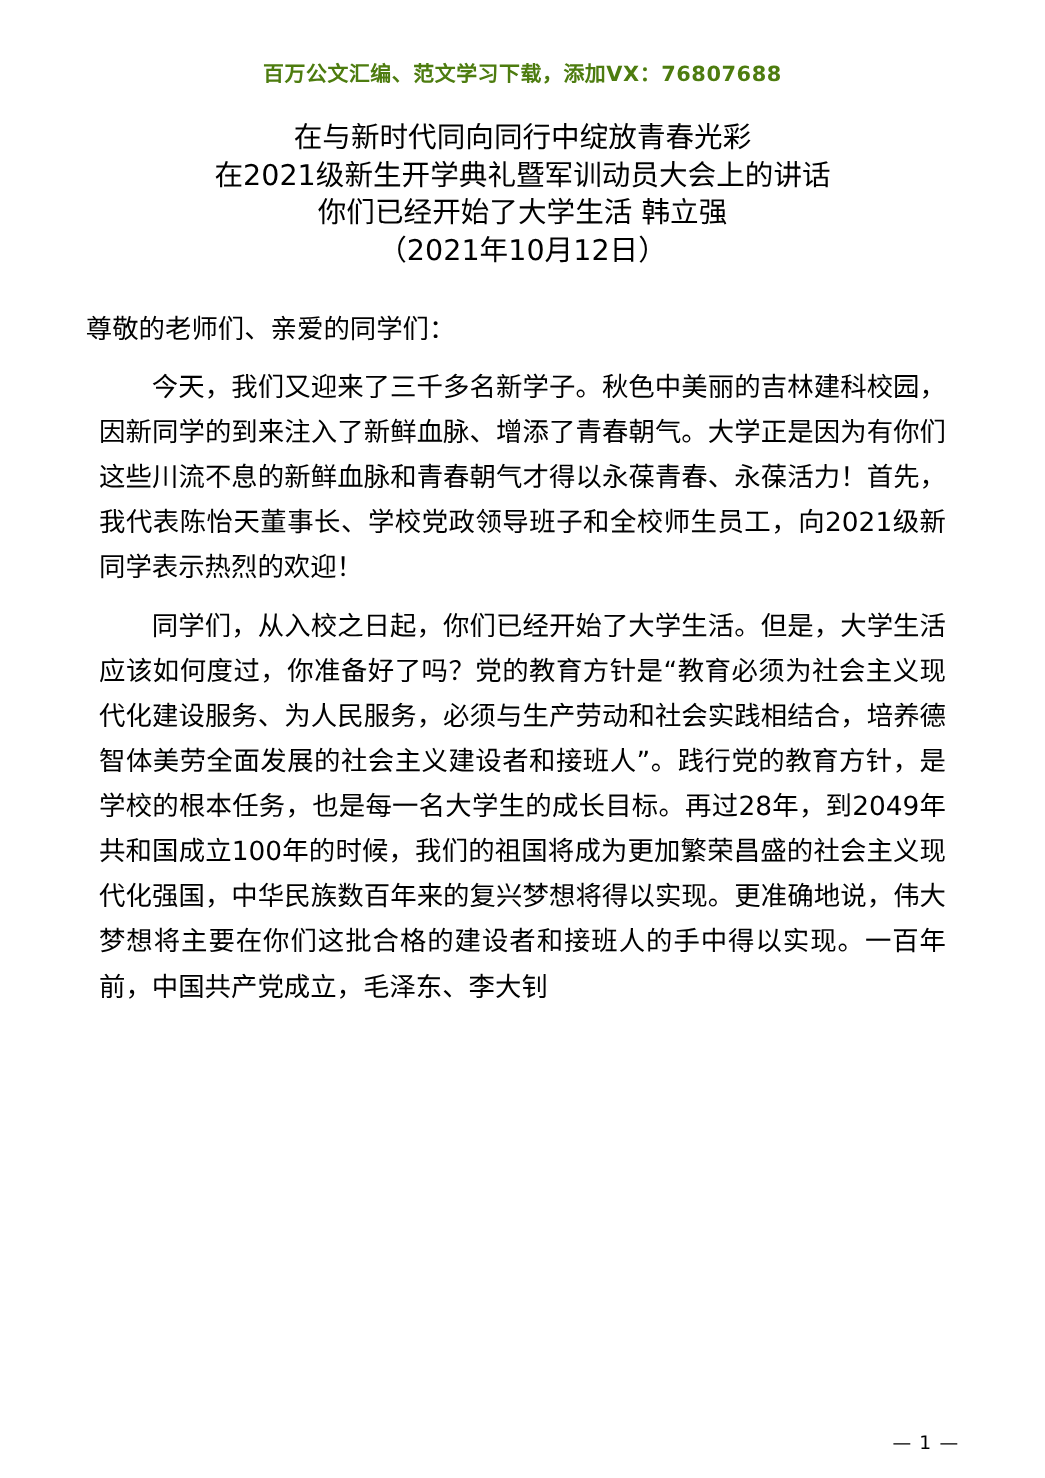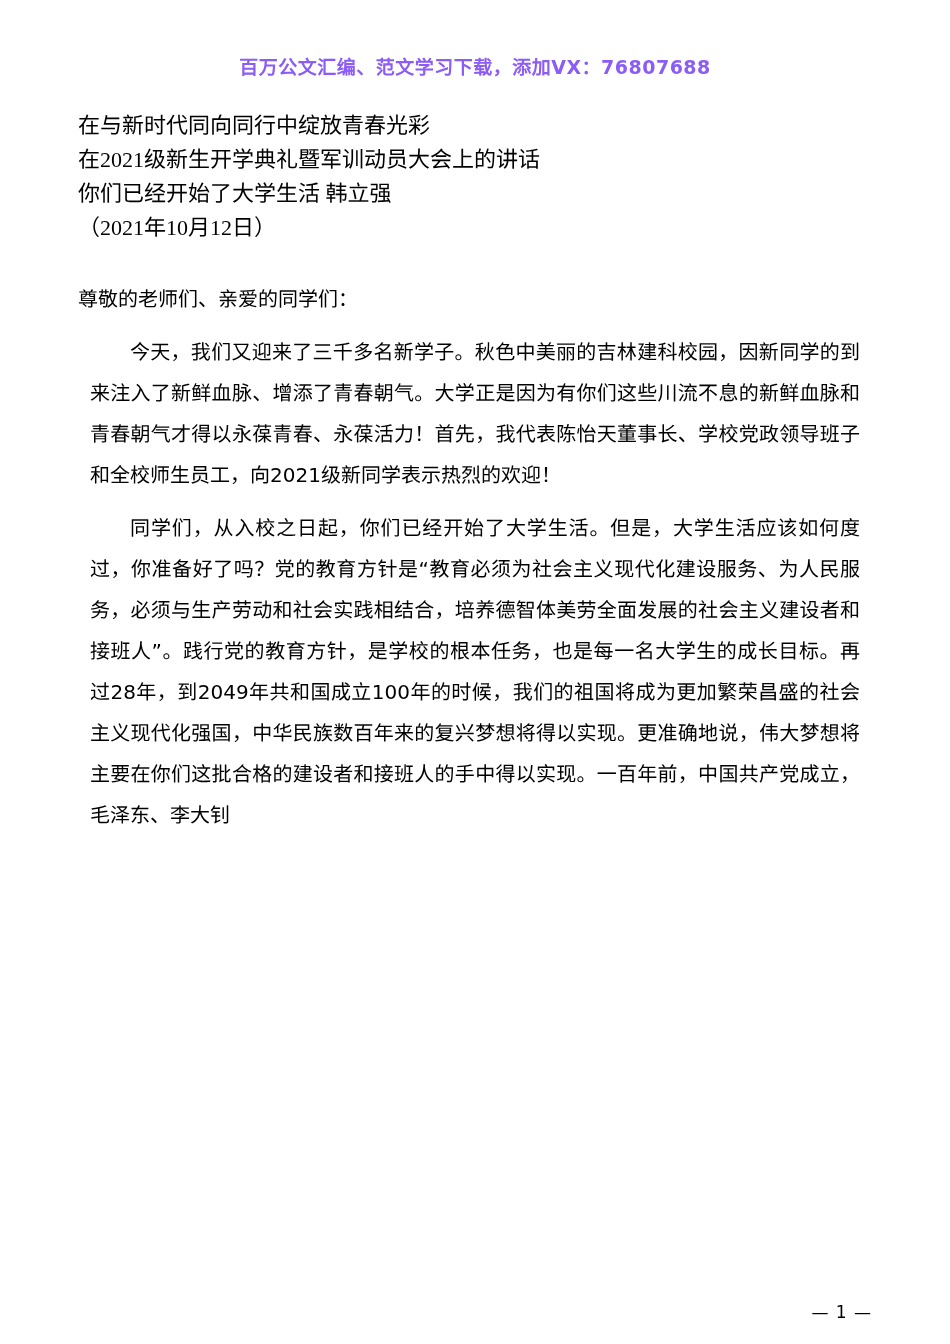--- a/index.html
+++ b/index.html
@@ -18,44 +18,43 @@
   }
   .page {
     box-sizing: border-box;
     width: 950px;
     height: 1344px;
     padding: 40px 78px 0 78px;
     position: relative;
   }
   .ad-banner {
     text-align: center;
-    color: #8b5cf6;
+    color: #4d7c0f;
     font-size: 19px;
     font-weight: bold;
     letter-spacing: 0.5px;
     margin-top: 12px;
     margin-bottom: 30px;
     white-space: nowrap;
   }
   .doc-title {
-    text-align: left;
-    font-size: 22px;
+    text-align: center;
+    font-size: 26px;
     line-height: 34px;
     font-weight: normal;
     margin: 0;
-    font-family: Liberation Serif, serif;
   }
   .doc-title div {
     white-space: nowrap;
   }
   .title-spacer {
     height: 34px;
   }
   .body-text {
-    font-size: 20px;
+    font-size: 24px;
     line-height: 41px;
     text-align: justify;
     text-justify: inter-ideograph;
     margin: 0;
   }
   .salutation {
     text-indent: 0;
     margin: 0;
   }
   .para {

